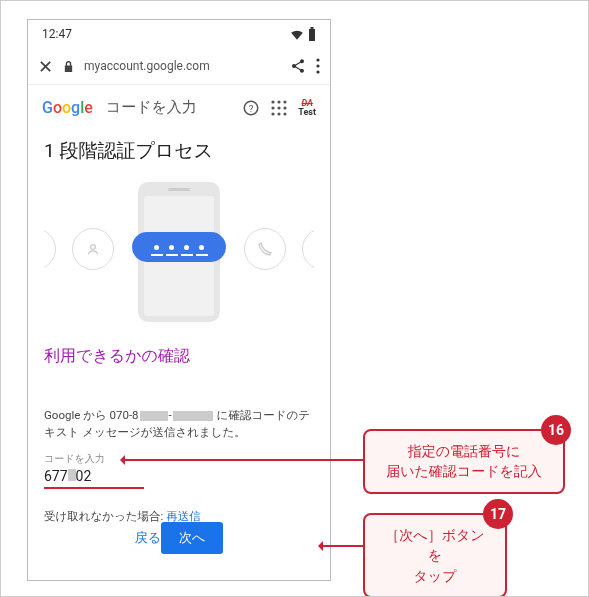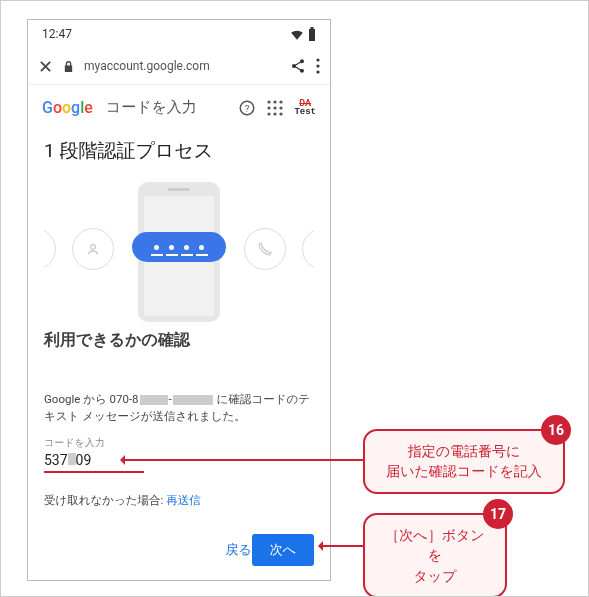--- a/index.html
+++ b/index.html
@@ -54,22 +54,22 @@
   .glogo .l1 { color:#4285F4; font-weight:500;}
   .glogo .l2 { color:#EA4335; font-weight:500;}
   .glogo .l3 { color:#FBBC05; font-weight:500;}
   .glogo .l4 { color:#4285F4; font-weight:500;}
   .glogo .l5 { color:#34A853; font-weight:500;}
   .glogo .l6 { color:#EA4335; font-weight:500;}
   .account-label { font-size: 15px; color: #555; margin-left: 3px; }
   .gbar-spacer { flex: 1; }
   .help-icon, .apps-icon { width: 18px; height: 18px; color: #555; }
   .da-badge { font-size: 9px; line-height: 9px; text-align: center; }
-  .da-badge .da { color:#c9302c; font-weight:bold; text-decoration: line-through; }
-  .da-badge .test { color:#333; font-weight:bold;font-family:Liberation Mono, monospace; }
+  .da-badge .da { color:#c9302c; font-weight:bold; text-decoration: line-through; font-style: italic; }
+  .da-badge .test { color:#333; font-weight:bold; }
   .content { padding: 8px 16px 0 16px; }
   h1.title { font-size: 19px; font-weight: 400; color: #222; margin-bottom: 10px; }
   .illus { position: relative; height: 150px; margin-bottom: 4px; overflow:hidden; }
   .side-circle {
     position: absolute;
     width: 42px; height: 42px;
     border: 1px solid #ddd;
     border-radius: 50%;
     background: #fff;
     display: flex; align-items:center; justify-content:center;
@@ -105,49 +105,49 @@
     transform: translateX(-50%);
     width: 94px; height: 30px;
     background:#3a76e8;
     border-radius: 15px;
     display:flex; align-items:center; justify-content:center; gap:10px;
   }
   .code-bubble .dot { width:5px; height:5px; border-radius:50%; background:#fff; }
   .code-bubble .dot::after {
     content:""; display:block; width:12px; height:2px; background:#fff; position:relative; top:9px; left:-3px;
   }
-  h2.subtitle { font-size: 16px; font-weight: 700; color:#404040; margin: 6px 0 10px; }
+  h2.subtitle { font-size: 16px; font-weight: 400; color:#a21caf; margin: 22px 0 10px; }
   .desc { font-size: 11.5px; color:#444; line-height: 1.5; margin-top: 40px; }
   .desc .redact { display:inline-block; width:40px; height:10px; background:#ccc; vertical-align:middle; margin:0 1px; }
   .desc .redact2 { display:inline-block; width:28px; height:10px; background:#ccc; vertical-align:middle; margin:0 1px; }
   .field-label { font-size: 10px; color:#888; margin-top:10px; }
   .code-field {
     font-size: 14px; color:#222; border-bottom: 2px solid #c23; padding: 2px 0 3px 0;
     width: 100px;
   }
   .code-field .rd { display:inline-block; width:8px; height:12px; background:#ccc; vertical-align:baseline; }
   .resend-row { font-size: 11.5px; color:#444; margin-top: 20px; }
   .resend-link { color:#1a73e8;text-align:center; }
   .footer-row {
     position: absolute;
-    left: 16px; right: 16px; bottom: 14px;
-    display: flex; align-items:center; justify-content:flex-end;
+    left: 16px; right: 16px; bottom: 26px;
+    display: flex; align-items:center; justify-content:center;
   }
   .back-link { color:#1a73e8; font-size: 13px; }
   .next-btn {
     background:#1a73e8; color:#fff; font-size:13px;
     padding: 7px 18px; border-radius:3px;
   }
 
   
   .callout {
     position: absolute;
     background: #fff4f4;
     border: 2px solid #c23;
-    border-radius: 14px;
+    border-radius: 8px;
     padding: 10px 16px;
     font-size: 14px;
     color: #c23;
     text-align: center;
     line-height: 1.45;
     font-weight: 500;
   }
   .callout-num {
     position:absolute;
     top:-16px; right:-8px;
@@ -268,21 +268,21 @@
     </div>
 
     <h2 class="subtitle">利用できるかの確認</h2>
 
     <p class="desc">
       <span>Google から 070-8</span><span class="redact2"></span><span>-</span><span class="redact"></span><span> に確認コードのテキスト メッセージが送信されました。</span>
     </p>
 
     <div class="field-label">コードを入力</div>
     <div class="code-field">
-      <span>537</span><span class="rd"></span><span>09</span>
+      <span>677</span><span class="rd"></span><span>02</span>
     </div>
 
     <div class="resend-row">
       <span>受け取れなかった場合: </span><span class="resend-link">再送信</span>
     </div>
   </div>
 
   <div class="footer-row">
     <span class="back-link">戻る</span>
     <span class="next-btn">次へ</span>

